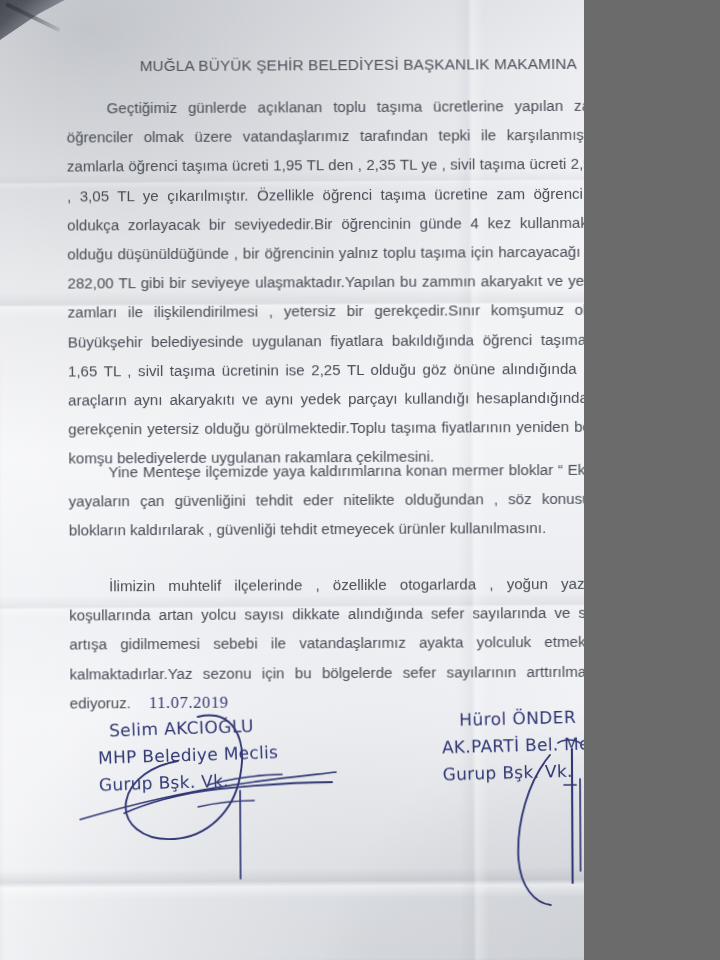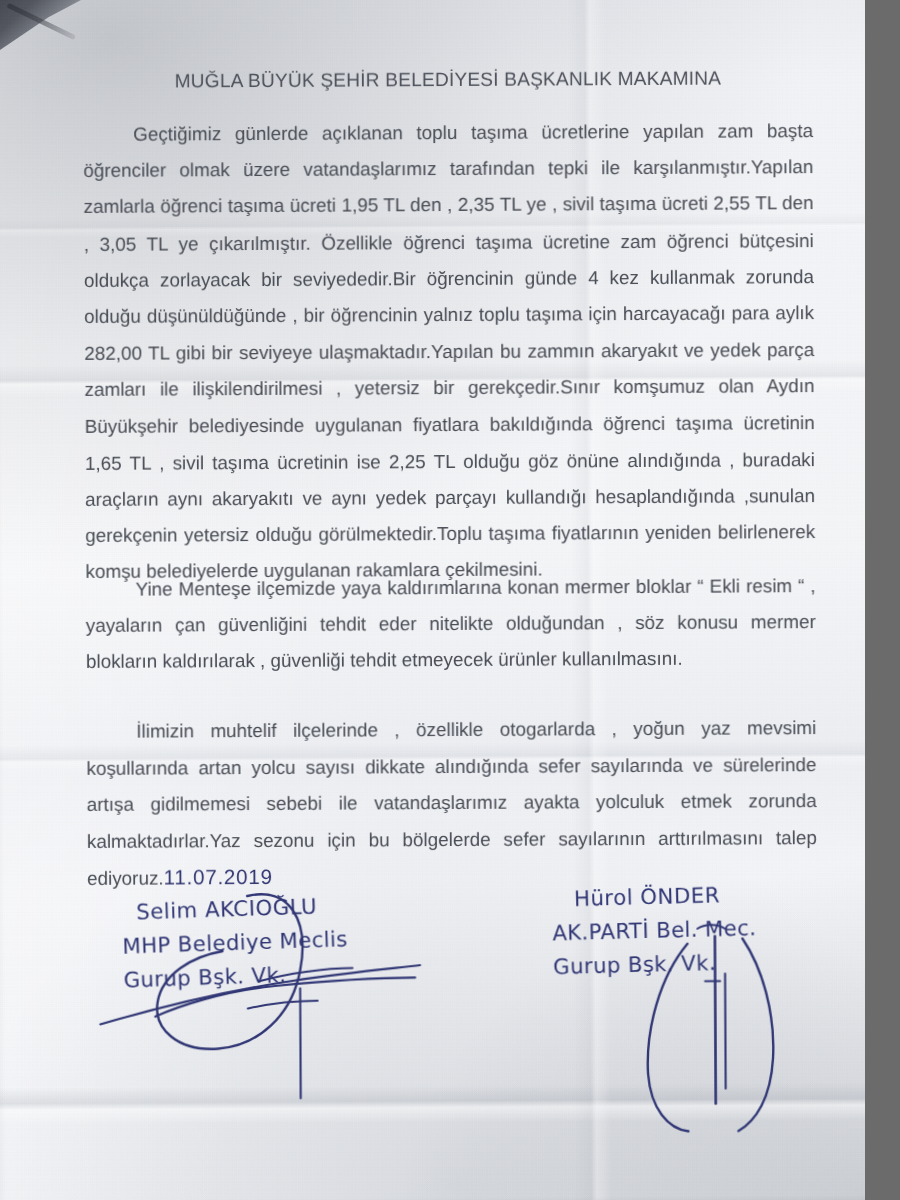--- a/index.html
+++ b/index.html
@@ -2,21 +2,21 @@
 <html><head>
 <meta charset="utf-8">
 <style>
   html, body {
     margin: 0;
     padding: 0;
     background: #6b6b6b;
   }
   #page {
     position: relative;
-    width: 692px;
+    width: 584px;
     height: 960px;
     overflow: hidden;
     background: #f9a8d4;
     font-family: "Liberation Sans", sans-serif;
   }
 
   
   .paper {
     position: absolute;
     left: -14px;
@@ -122,25 +122,25 @@
     text-justify: inter-word;
   }
   .body-block p {
     margin: 0;
     text-indent: 40px;
   }
   #para1 { top: 92px; }
   #para2 { top: 456px; }
   #para3 { top: 570px; }
   .date-hand {
-    font-family: Liberation Sans, sans-serif;
+    font-family: Liberation Serif, serif;
     font-size: 16.5px;
     color: #2f3470;
     letter-spacing: 0.6px;
-    margin-left: 0;
+    margin-left: 18px;
   }
 
   
   .sig {
     position: absolute;
     font-family: "DejaVu Sans", sans-serif;
     color: #2e3473;
     line-height: 27px;
     white-space: nowrap;
   }

